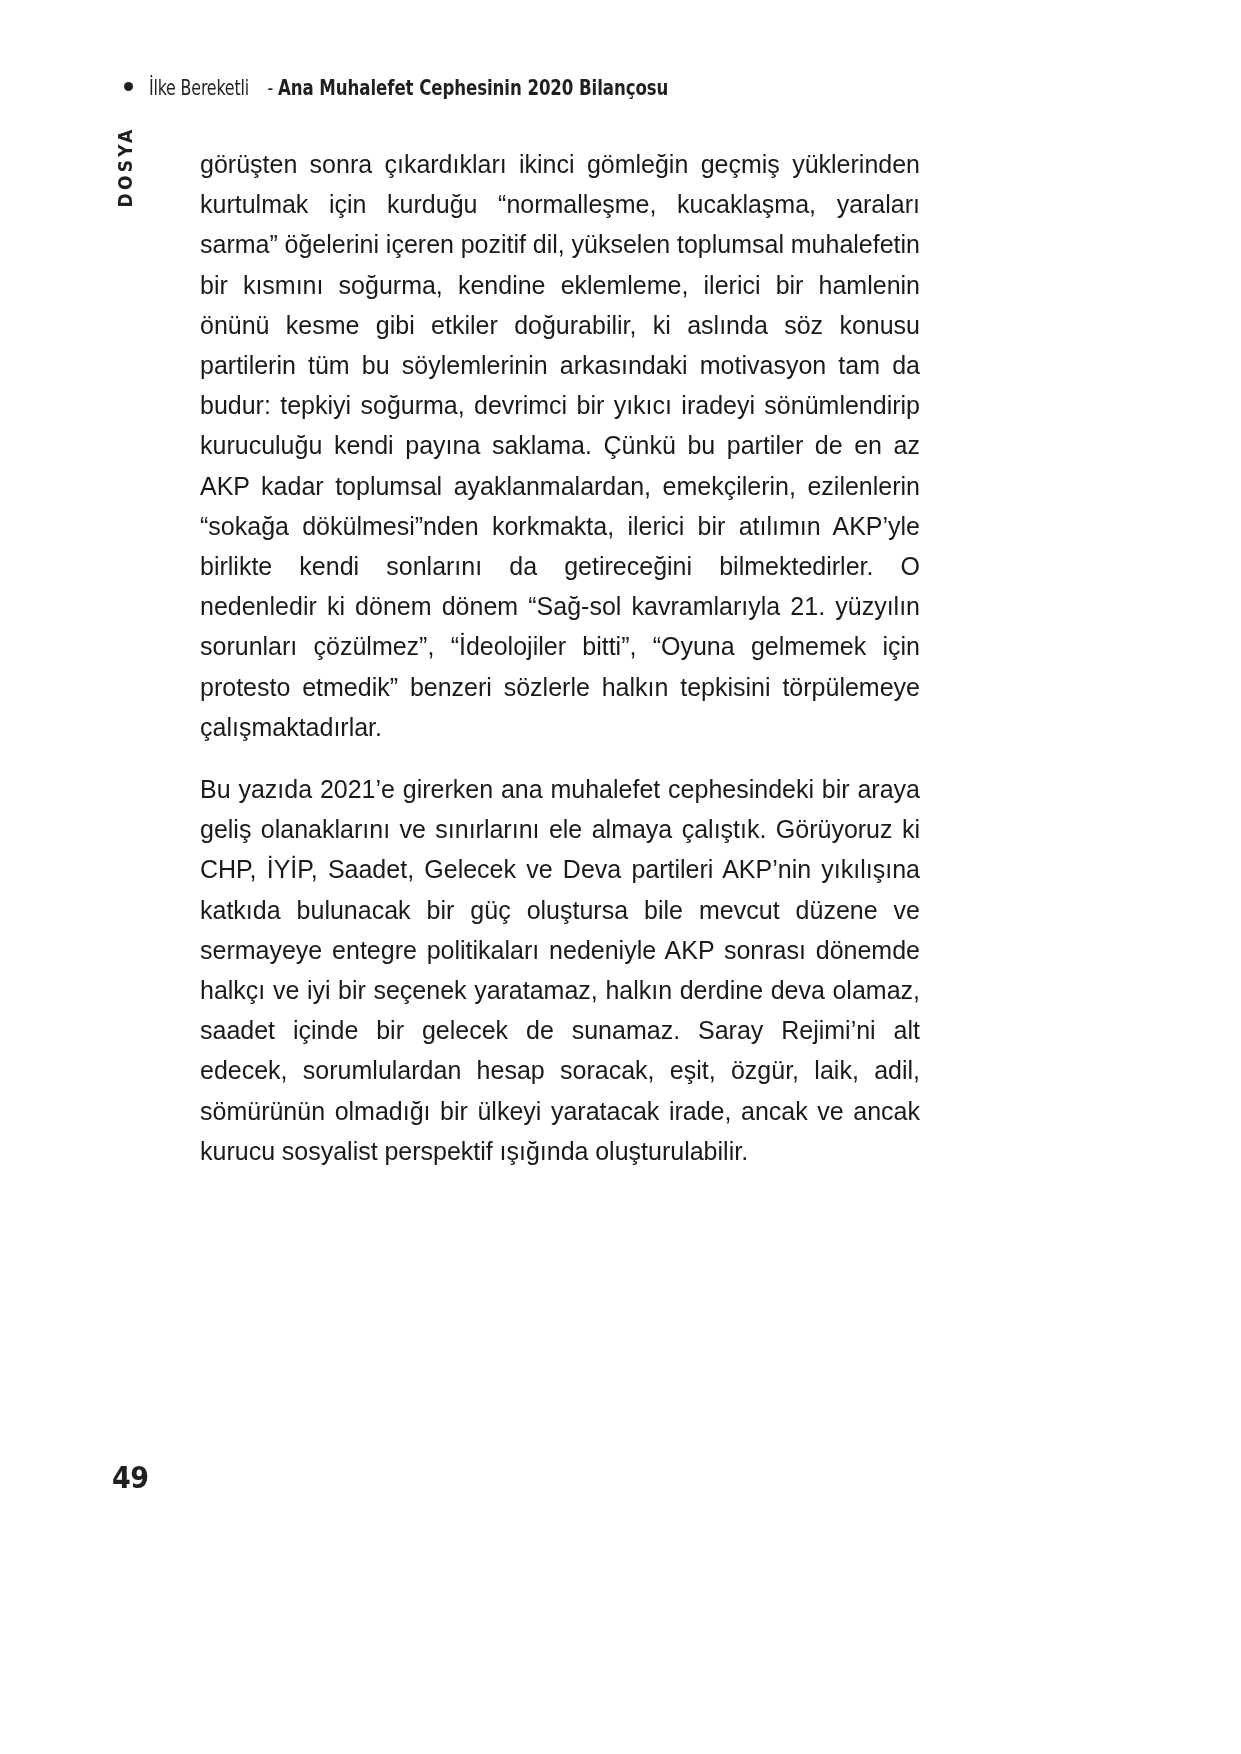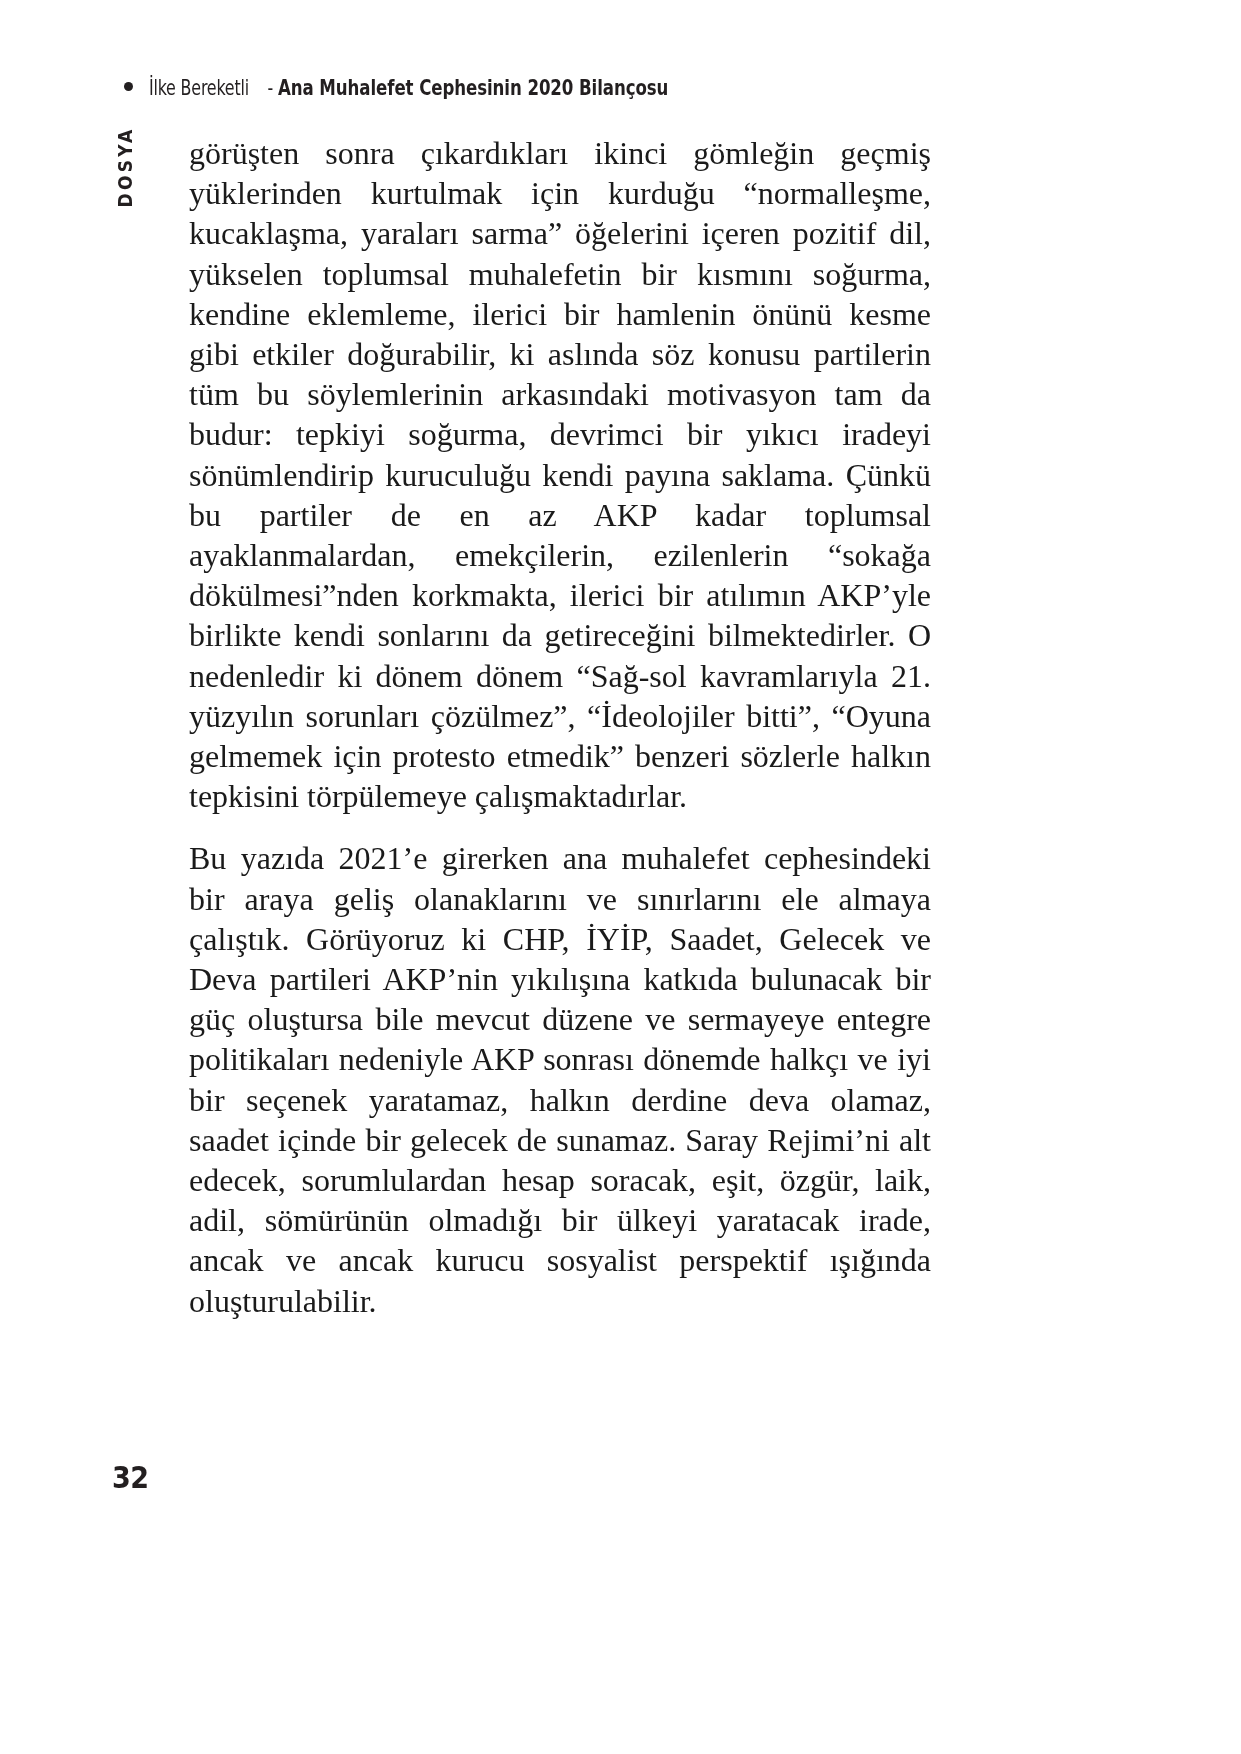--- a/index.html
+++ b/index.html
@@ -86,27 +86,27 @@
   }
 
   
   .body-column {
     position: absolute;
     left: 184px;
     top: 128px;
     width: 752px;
   }
   .para {
-    font-family: Liberation Serif, serif;
-    font-size: 32px;
+    font-family: Liberation Sans, sans-serif;
+    font-size: 25px;
     line-height: 40.2px;
     color: #1a1a1a;
     text-align: justify;
     text-justify: inter-word;
-    margin: 5px;
+    margin: 16px;
     hyphens: manual;
     word-spacing: -0.2px;
   }
   .para + .para {
     margin-top: 22px;
   }
 
   
   .folio {
     position: absolute;
@@ -133,15 +133,15 @@
 
   <div class="section-tab">
     <span class="section-tab-text">DOSYA</span>
   </div>
 
   <div class="body-column">
     <p class="para">görüşten sonra çıkardıkları ikinci gömleğin geçmiş yüklerinden kurtulmak için kurduğu “normalleşme, kucaklaşma, yaraları sarma” öğelerini içeren pozitif dil, yükselen toplumsal muhalefetin bir kısmını soğurma, kendine eklemleme, ilerici bir hamlenin önünü kesme gibi etkiler doğurabilir, ki aslında söz konusu partilerin tüm bu söylemlerinin arkasındaki motivasyon tam da budur: tepkiyi soğurma, devrimci bir yıkıcı iradeyi sönümlendirip kuruculuğu kendi payına saklama. Çünkü bu partiler de en az AKP kadar toplumsal ayaklanmalardan, emekçilerin, ezilenlerin “sokağa dökülmesi”nden korkmakta, ilerici bir atılımın AKP’yle birlikte kendi sonlarını da getireceğini bilmektedirler. O nedenledir ki dönem dönem “Sağ-sol kavramlarıyla 21. yüzyılın sorunları çözülmez”, “İdeolojiler bitti”, “Oyuna gelmemek için protesto etmedik” benzeri sözlerle halkın tepkisini törpülemeye çalışmaktadırlar.</p>
     <p class="para">Bu yazıda 2021’e girerken ana muhalefet cephesindeki bir araya geliş olanaklarını ve sınırlarını ele almaya çalıştık. Görüyoruz ki CHP, İYİP, Saadet, Gelecek ve Deva partileri AKP’nin yıkılışına katkıda bulunacak bir güç oluştursa bile mevcut düzene ve sermayeye entegre politikaları nedeniyle AKP sonrası dönemde halkçı ve iyi bir seçenek yaratamaz, halkın derdine deva olamaz, saadet içinde bir gelecek de sunamaz. Saray Rejimi’ni alt edecek, sorumlulardan hesap soracak, eşit, özgür, laik, adil, sömürünün olmadığı bir ülkeyi yaratacak irade, ancak ve ancak kurucu sosyalist perspektif ışığında oluşturulabilir.</p>
   </div>
 
-  <div class="folio">32</div>
+  <div class="folio">49</div>
 
 </div>
 
 </body></html>

